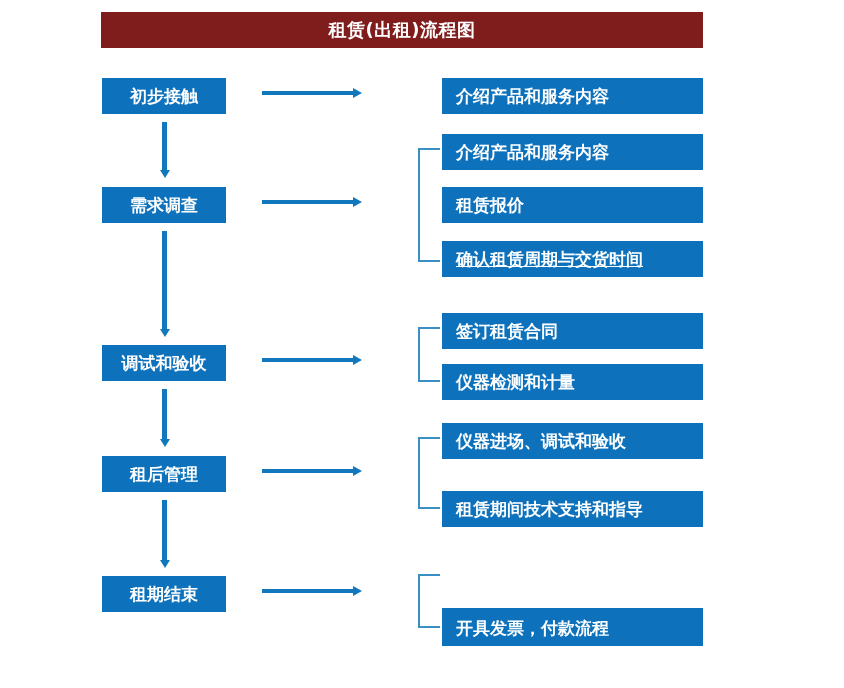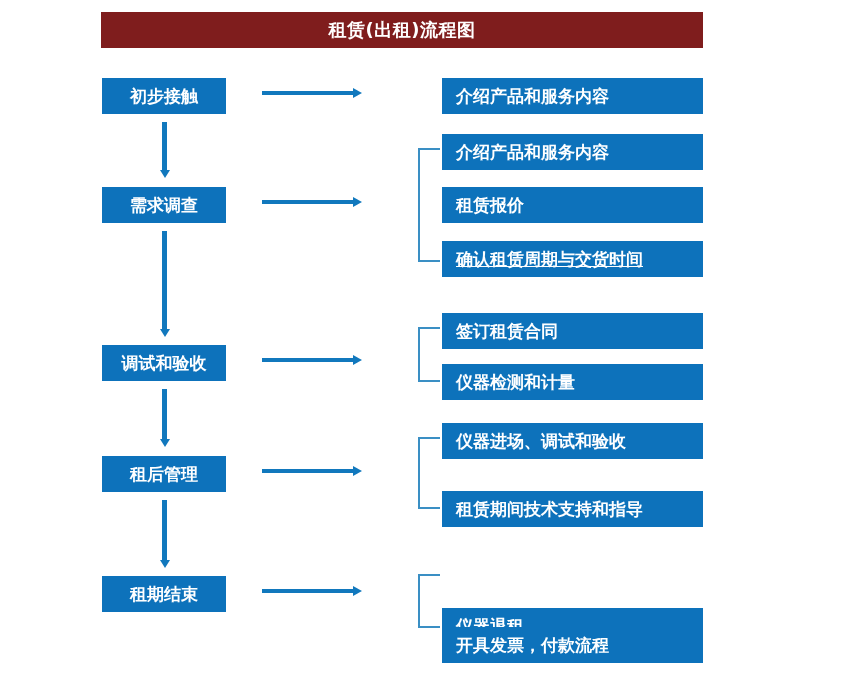--- a/index.html
+++ b/index.html
@@ -143,21 +143,21 @@
   <div id="detail-layer">
       <div class="node node-right" style="top: 78px;">介绍产品和服务内容</div>
       <div class="node node-right" style="top: 134px;">介绍产品和服务内容</div>
       <div class="node node-right" style="top: 187px;">租赁报价</div>
       <div class="node node-right" style="top: 241px; text-decoration: underline;">确认租赁周期与交货时间</div>
       <div class="node node-right" style="top: 313px;">签订租赁合同</div>
       <div class="node node-right" style="top: 364px;">仪器检测和计量</div>
       <div class="node node-right" style="top: 423px; text-align: right;">仪器进场、调试和验收</div>
       <div class="node node-right" style="top: 491px;">租赁期间技术支持和指导</div>
       <div class="node node-right" style="top: 560px; margin-top: 48px;">仪器退租</div>
-      <div class="node node-right" style="top: 610px; margin-top: 17px;">开具发票，付款流程</div>
+      <div class="node node-right" style="top: 610px;">开具发票，付款流程</div>
     </div>
   <div id="bracket-layer">
       <div class="bracket" style="top: 148px; height: 114px;"></div>
       <div class="bracket" style="top: 327px; height: 55px;"></div>
       <div class="bracket" style="top: 437px; height: 72px;"></div>
       <div class="bracket" style="top: 574px; height: 54px;"></div>
     </div>
   <div id="harrow-layer">
       <div class="h-arrow" style="top: 88px;">
         <div class="stem"></div>

